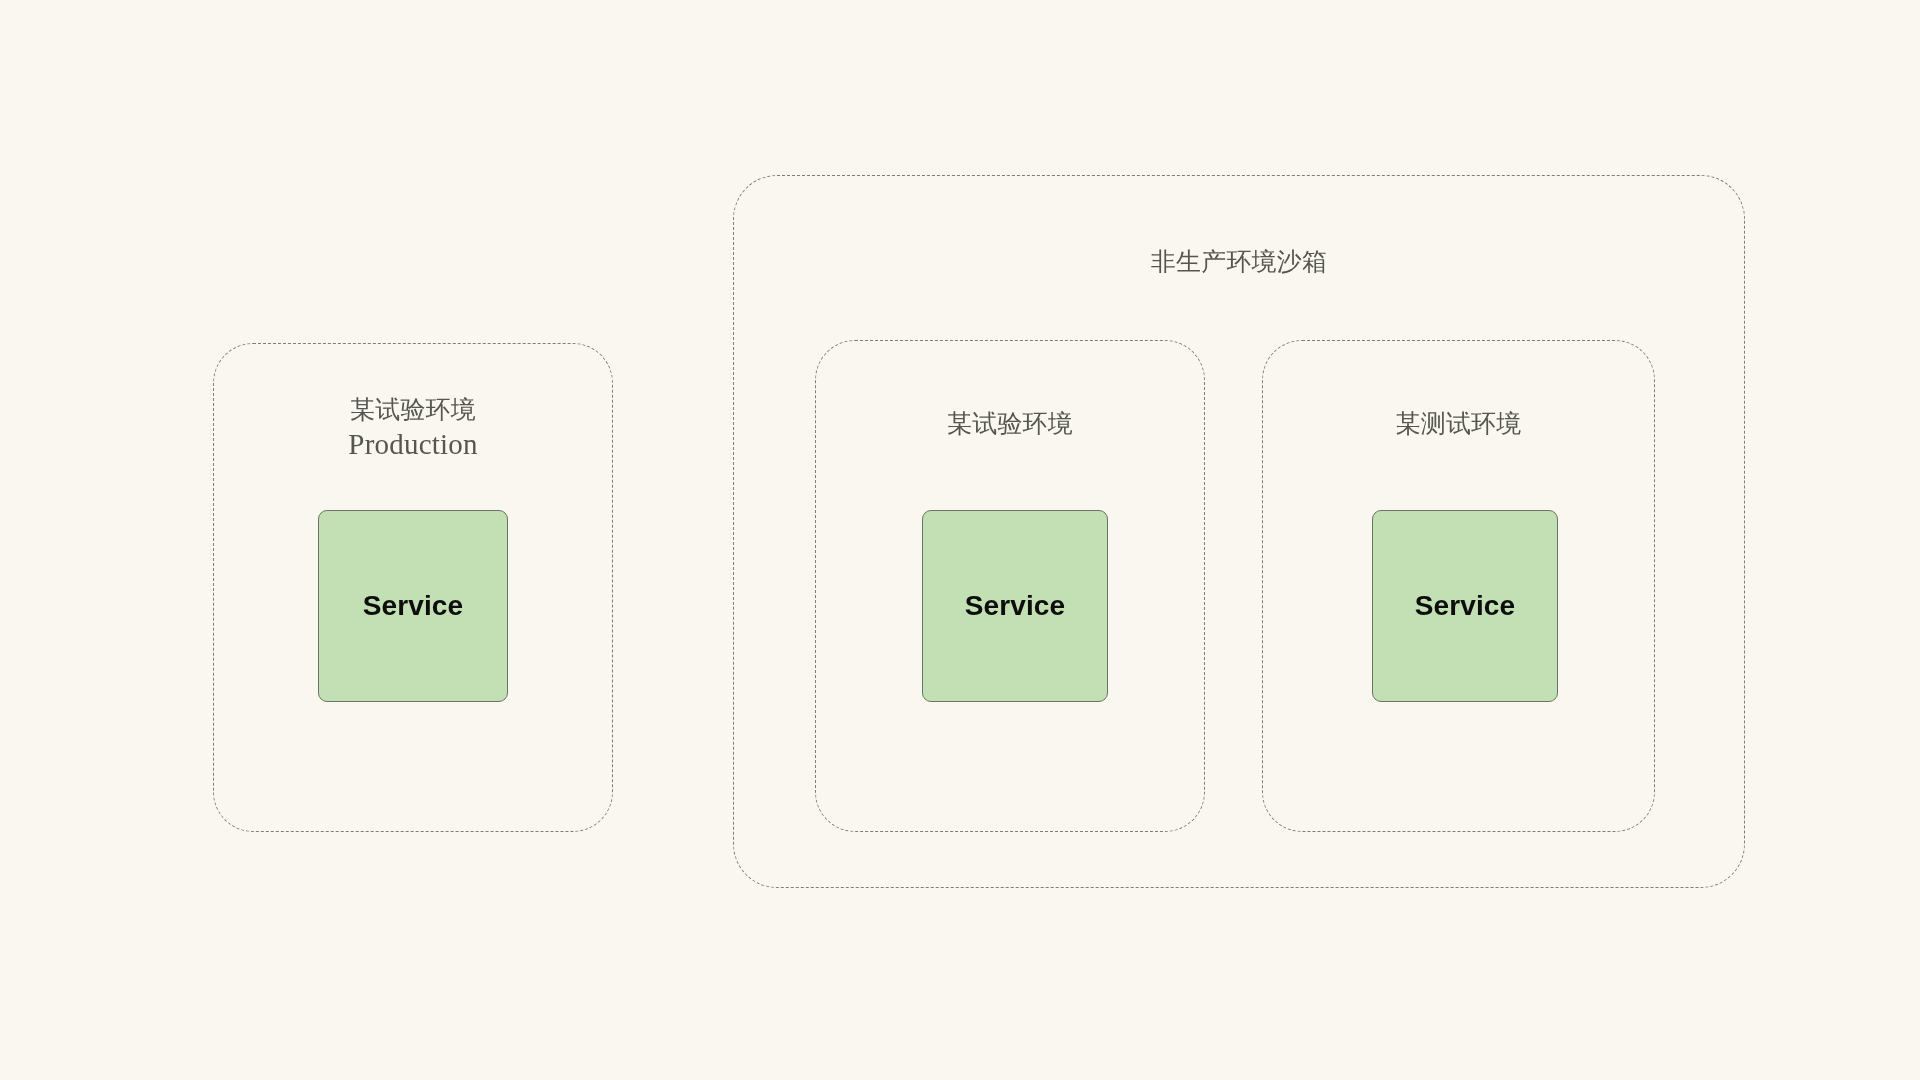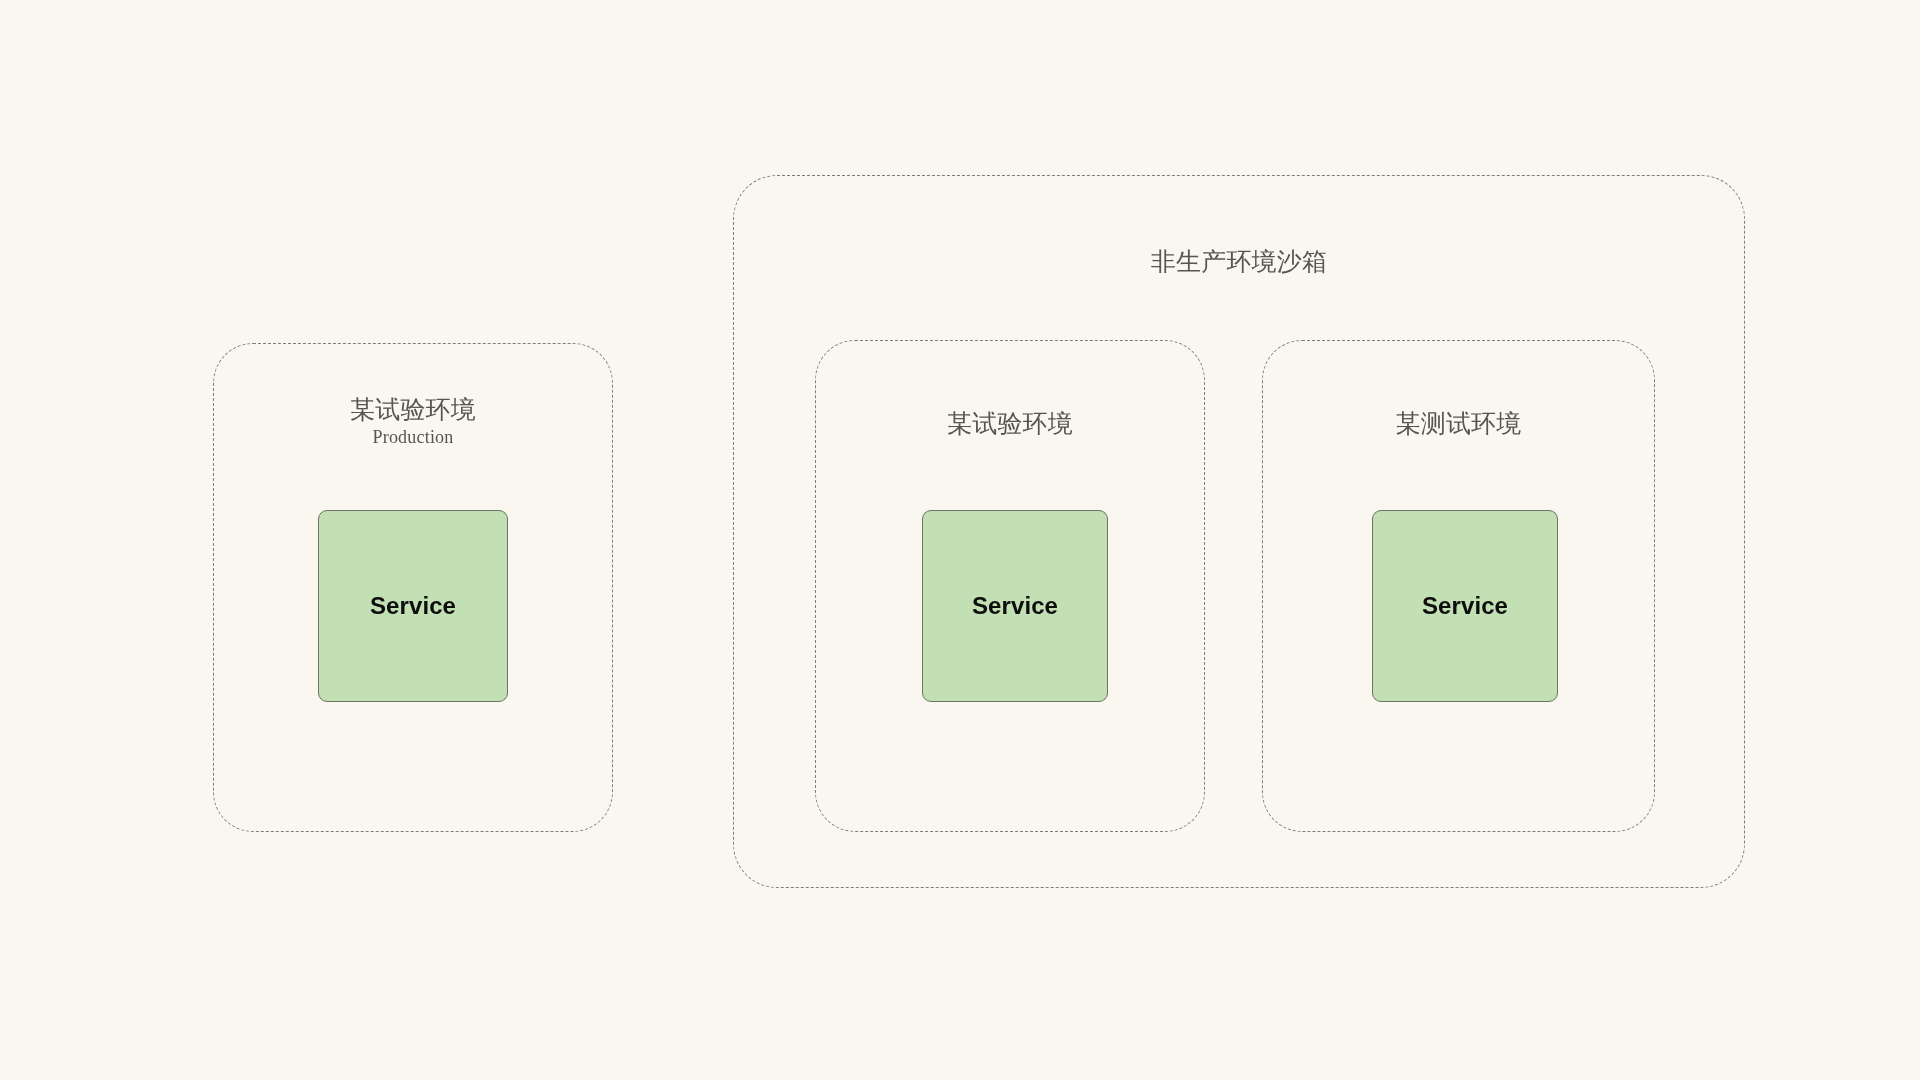--- a/index.html
+++ b/index.html
@@ -46,37 +46,37 @@
     font-weight: 400;
     white-space: nowrap;
     letter-spacing: 0.2px;
     font-family: Liberation Serif, serif;
   }
   .group-title .title-cn {
     display: block;
   }
   .group-title .title-en {
     display: block;
-    font-size: 18px;
+    font-size: 29px;
   }
 
   
   .service-node {
     position: absolute;
     box-sizing: border-box;
     background: #c3dfb4;
     border: 1.4px solid #6b7464;
     border-radius: 9px;
     display: flex;
     align-items: center;
     justify-content: center;
   }
   .service-label {
     color: #0d0d0d;
-    font-size: 24px;
+    font-size: 28px;
     font-weight: 700;
     letter-spacing: 0.1px;
   }
 
   
   #prod-group      { left: 213px;  top: 343px; width: 400px;  height: 489px; }
   #prod-title      { left: 213px;  top: 394px; width: 400px; }
   #prod-service    { left: 318px;  top: 510px; width: 190px;  height: 192px; }
 
   #sandbox-group   { left: 733px;  top: 175px; width: 1012px; height: 713px; }

